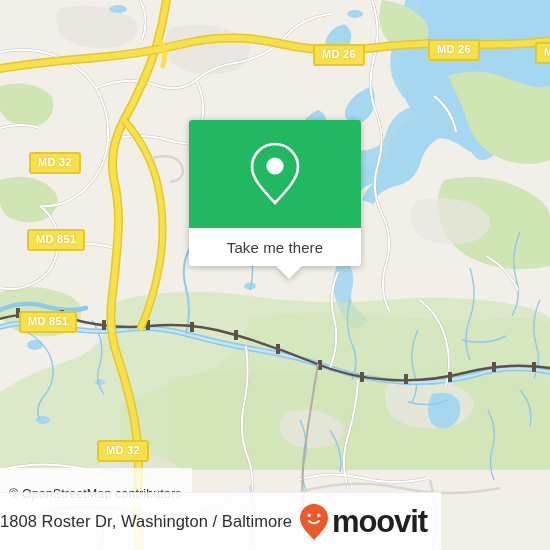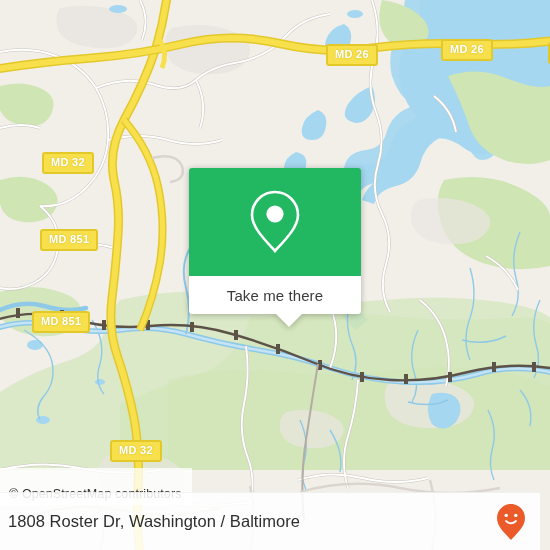--- a/index.html
+++ b/index.html
@@ -31,30 +31,28 @@
     border: 2px solid #e3c82a;
     border-radius: 3px;
     color: #ffffff;
     font-size: 11px;
     font-weight: bold;
     letter-spacing: 0.3px;
     padding: 2px 7px 3px 7px;
     white-space: nowrap;
     text-shadow: 0 0 2px rgba(160,140,20,.45);
     line-height: 13px;
-    margin-left: 13px;
   }
 
   
   #callout {
     position: absolute;
     left: 189px; top: 120px;
     width: 200px;
     filter: drop-shadow(0 1px 3px rgba(0,0,0,0.28));
-    margin-top: 48px;
   }
   #callout-image {
     width: 172px; height: 108px;
     background: #22b862;
     border-radius: 3px 3px 0 0;
     display: flex;
     align-items: center;
     justify-content: center;
   }
   #callout-label {
@@ -86,27 +84,27 @@
     background: rgba(255,255,255,0.78);
     font-size: 12.5px;
     color: #2b2b2b;
     letter-spacing: .1px;
   }
 
   
   #footer {
     position: absolute;
     left: 0; bottom: 0;
-    width: 540px; height: 58px;
+    width: 441px; height: 58px;
     background: rgba(255,255,255,0.88);
     border-top: 1px solid rgba(0,0,0,0.05);
     display: flex;
     align-items: center;
     justify-content: space-between;
-    padding: 0 14px 0 8px;
+    padding: 0 14px 0 0;
   }
   #footer-address {
     font-size: 16.5px;
     color: #2e2e2e;
     letter-spacing: .05px;
     white-space: nowrap;
   }
   #brand {
     display: flex;
     align-items: center;
@@ -349,16 +347,17 @@
 
   <div id="footer">
     <div id="footer-address">1808 Roster Dr, Washington / Baltimore</div>
     <div id="brand">
       <svg width="30" height="38" viewBox="0 0 30 38">
         <path d="M15 1 C7.3 1 1 7.3 1 15 C1 24 9 30 15 37 C21 30 29 24 29 15 C29 7.3 22.7 1 15 1 Z" fill="#ea5b29"></path>
         <circle cx="10.2" cy="12.4" r="1.7" fill="#ffffff"></circle>
         <circle cx="19.8" cy="12.4" r="1.7" fill="#ffffff"></circle>
         <path d="M10 18 Q15 22.5 20 18" fill="none" stroke="#ffffff" stroke-width="1.7" stroke-linecap="round"></path>
       </svg>
+      <span id="brand-word">moovit</span>
     </div>
   </div>
 
 </div>
 
 </body></html>

